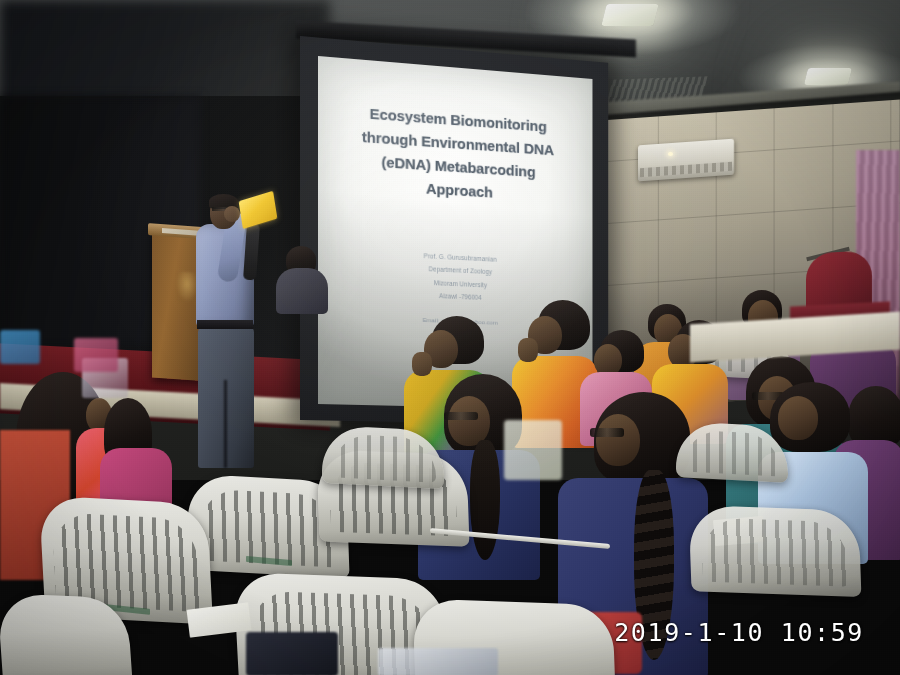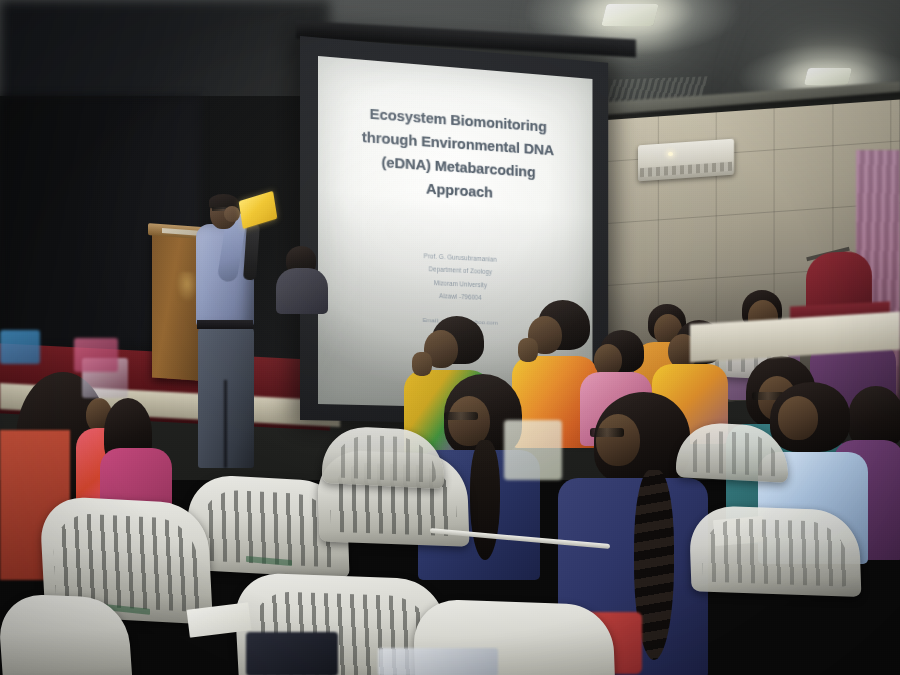--- a/index.html
+++ b/index.html
@@ -562,14 +562,15 @@
   <div style="position:absolute; left:0px; top:330px; width:40px; height:34px;
       background:linear-gradient(150deg,#4a9ed8,#2f6f9e); filter:blur(1.4px); border-radius:3px; opacity:.8;"></div>
   <div style="position:absolute; left:74px; top:338px; width:44px; height:34px;
       background:linear-gradient(150deg,#d86a8e,#9c3c5e); filter:blur(1.6px); border-radius:3px; opacity:.75;"></div>
   <div style="position:absolute; left:504px; top:420px; width:58px; height:60px;
       background:linear-gradient(150deg,#f0f2e6,#cdd2be); filter:blur(1.4px); border-radius:4px; opacity:.75;"></div>
 
   <div class="grade"></div>
   <div class="noise"></div>
 
+  <div class="timestamp">2019-1-10 10:59</div>
 
 </div>
 
 </body></html>

